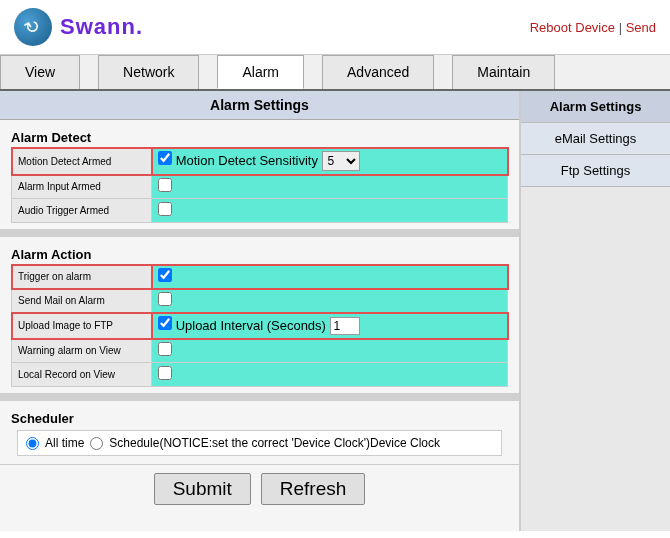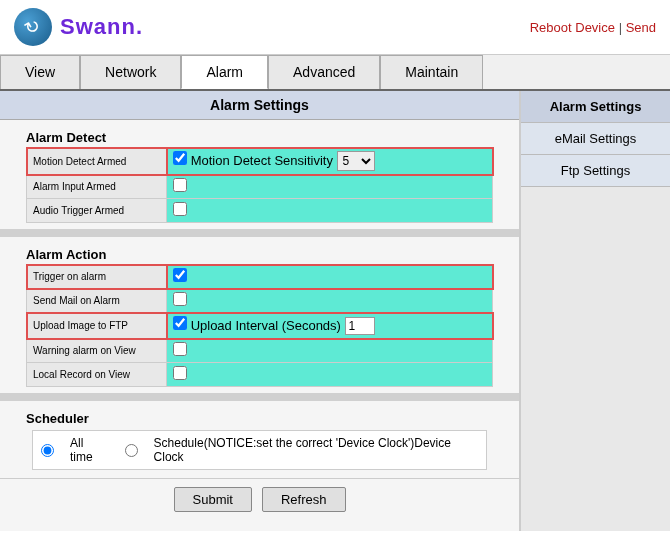--- a/index.html
+++ b/index.html
@@ -10,60 +10,60 @@
     .logo { display: flex; align-items: center; gap: 8px; }
     .logo-circle { width: 38px; height: 38px; border-radius: 50%; background: radial-gradient(circle at 35% 35%, #4a9fd4, #1a5c8a); display: flex; align-items: center; justify-content: center; }
     .logo-arrow { color: white; font-size: 18px; transform: rotate(-30deg); }
     .logo-text { font-size: 22px; font-weight: bold; color: #6d28d9; letter-spacing: 1px; }
     .header-links { font-size: 13px; color: #333; }
     .header-links span { color: #555; }
     .header-links a { color: #b91c1c; text-decoration: none; }
 
     
     .nav { display: flex; border-bottom: 2px solid #666; background: #f0f0f0; }
-    .nav-item { padding: 8px 24px; border: 1px solid #aaa; border-bottom: none; margin-right: 0; cursor: pointer; background: #e8e8e8; font-size: 14px; }
+    .nav-item { padding: 8px 24px; border: 1px solid #aaa; border-bottom: none; margin-right: 18px; cursor: pointer; background: #e8e8e8; font-size: 14px; }
     .nav-item.active { background: #fff; border-bottom: 1px solid #fff; }
 
     
     .main { display: flex; height: 440px; }
 
     
     .content { flex: 1; overflow-y: auto; background: #f5f5f5; border-right: 1px solid #ccc; }
     .content-title { text-align: center; padding: 6px; font-weight: bold; font-size: 14px; background: #d0d8e8; border-bottom: 1px solid #aaa; }
 
     
     .sidebar { width: 150px; background: #e8e8e8; border-left: 1px solid #ccc; }
     .sidebar-item { padding: 8px 10px; border-bottom: 1px solid #bbb; font-size: 13px; cursor: pointer; text-align: center; background: #dde4ee; }
     .sidebar-item.active { background: #c8d0e0; font-weight: bold; }
 
     
-    .section { padding: 6px 26px; }
+    .section { padding: 6px 11px; }
     .section-title { font-weight: bold; font-size: 13px; padding: 4px 0 2px 0; color: #000; }
 
     
     .settings-table { width: 100%; border-collapse: collapse; }
     .settings-table td { padding: 3px 6px; vertical-align: middle; }
     .row-label { background: #e8e8e8; border: 1px solid #ccc; padding: 4px 8px; width: 140px; font-size: 10px; }
     .row-content { background: #5eead4; border: 1px solid #ccc; padding: 3px 6px; margin-top: 13px; }
     .row-highlighted { outline: 2px solid #e05050; outline-offset: -1px; }
 
     
     input[type="checkbox"] { width: 14px; height: 14px; cursor: pointer; }
     input[type="text"] { width: 30px; border: 1px solid #999; padding: 1px 3px; font-size: 12px; }
     select { font-size: 12px; padding: 1px; border: 1px solid #999; }
 
     
     input[type="radio"] { cursor: pointer; }
 
     
-    .scheduler-row { background: #fff; border: 1px solid #ccc; padding: 5px 8px; margin: 2px 6px; font-size: 12px; display: flex; align-items: center; gap: 16px; }
+    .scheduler-row { background: #fff; border: 1px solid #ccc; padding: 5px 8px; margin: 2px 6px; font-size: 12px; display: flex; align-items: center; gap: 6px; }
 
     
     .button-row { display: flex; justify-content: center; gap: 10px; padding: 8px; background: #f5f5f5; border-top: 1px solid #ccc; }
-    .btn { padding: 4px 18px; border: 1px solid #888; background: #e0e0e0; cursor: pointer; font-size: 13px; border-radius: 2px; }
+    .btn { padding: 4px 18px; border: 1px solid #888; background: #e0e0e0; cursor: pointer; font-size: 19px; border-radius: 2px; }
 
     .separator { height: 8px; background: #d0d0d0; }
   </style>
 </head>
 <body>
 
 <div class="header">
   <div class="logo">
     <div class="logo-circle">
       <span class="logo-arrow">↻</span>

